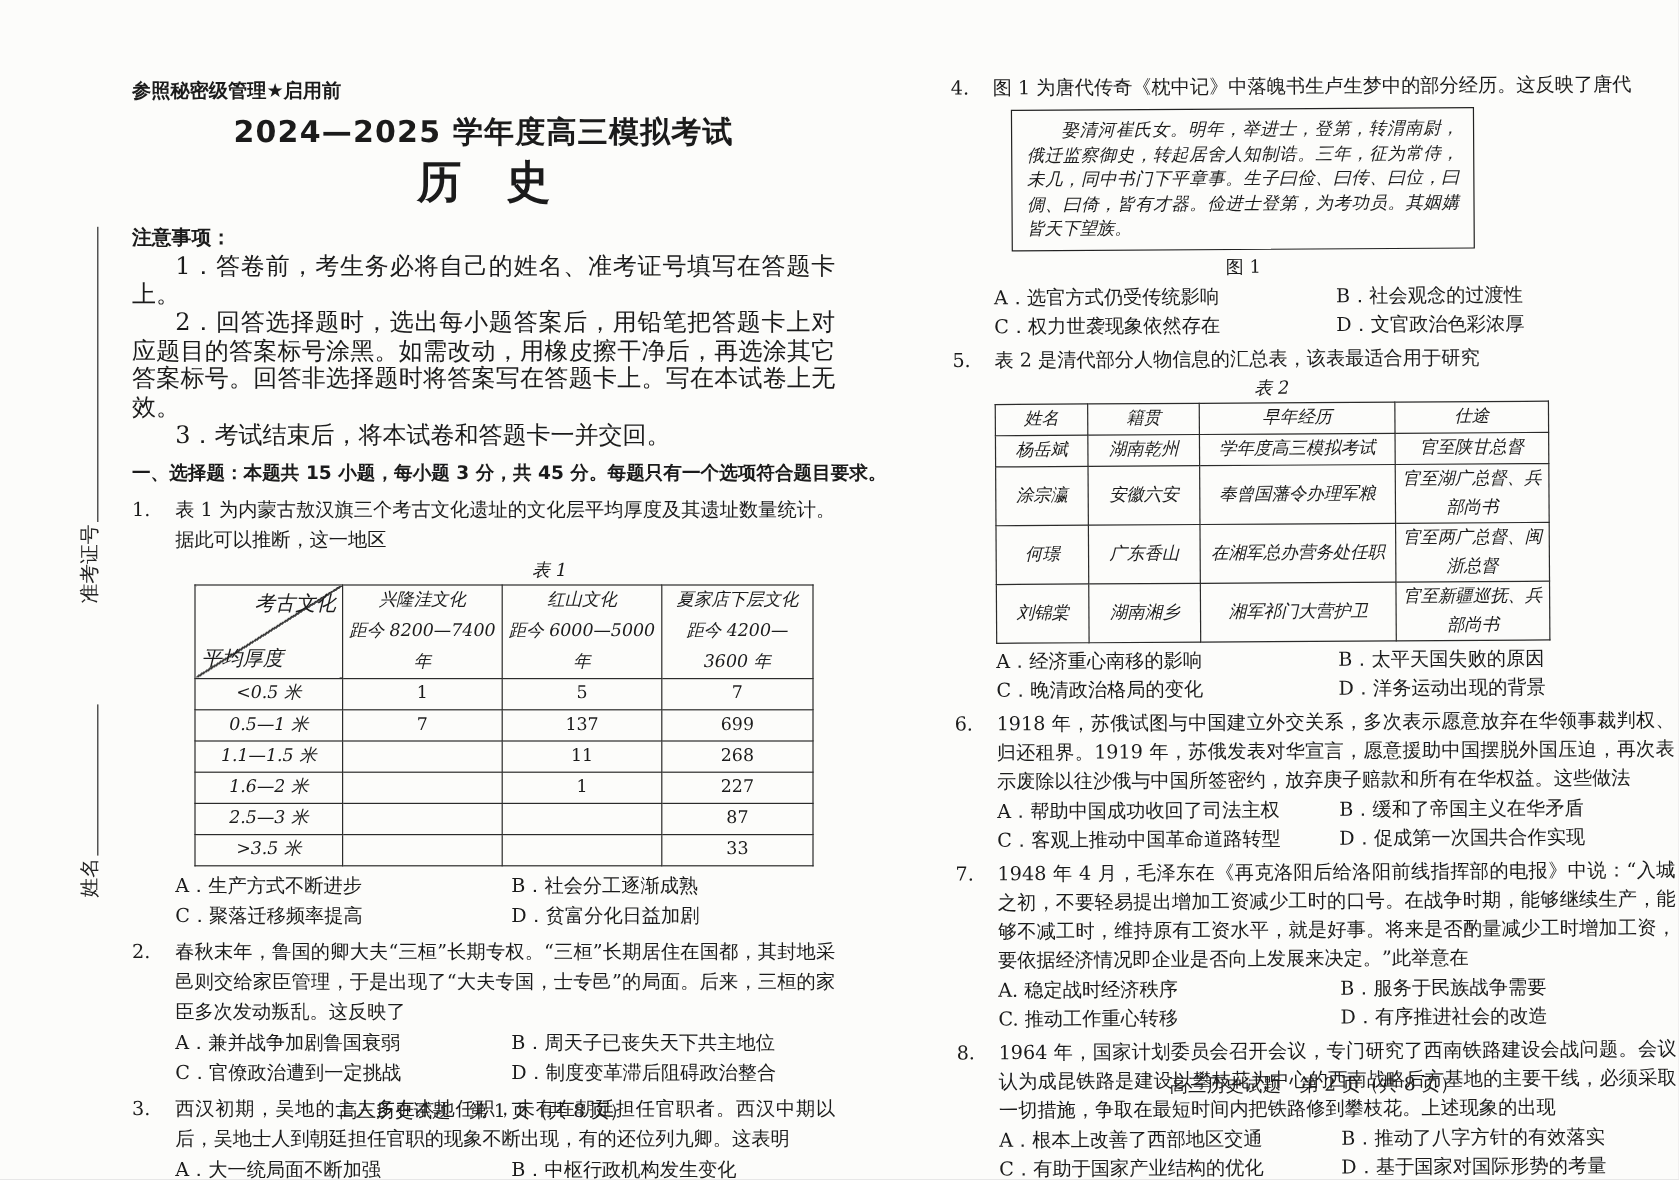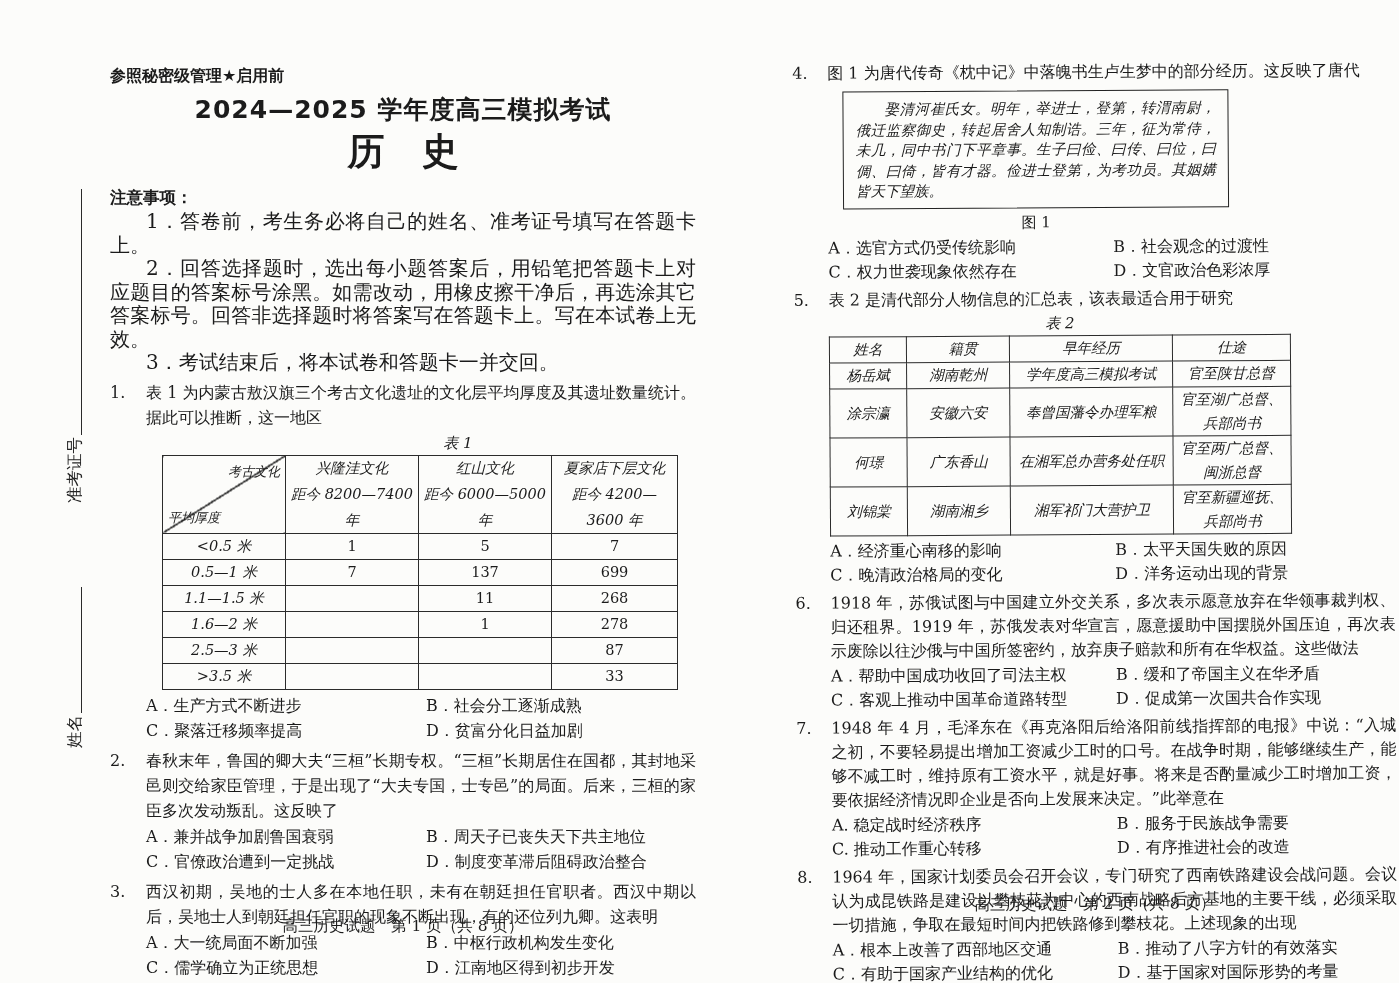--- a/index.html
+++ b/index.html
@@ -41,21 +41,21 @@
   .tbl-caption{text-align:center;font-size:15px;line-height:23px;font-style:italic;}
   table{border-collapse:collapse;}
   .t1{width:516px;font-size:14.5px;table-layout:fixed;}
   .t1 th,.t1 td{border:1.4px solid #2b2b2b;text-align:center;padding:0 2px;font-weight:normal;}
   .t1 th{font-style:italic;height:27px;}
   .t1 td{height:24px;font-style:normal;}
   .t1 td.rowlab{font-style:italic;}
   .t1 .hdr2{line-height:26px;}
   .diag{position:relative;background:
         linear-gradient(to bottom right, transparent 49.4%, #3a3a3a 49.4%, #3a3a3a 50.8%, transparent 50.8%);}
-  .diag span{position:absolute;font-size:13px;font-style:italic;}
+  .diag span{position:absolute;font-size:17px;font-style:italic;}
   .diag .dtop{top:3px;right:5px;}
   .diag .dbot{bottom:3px;left:5px;}
   
   .figbox{border:1.5px solid #222;margin:6px 0 0 15px;width:360px;padding:7px 12px 6px 12px;
           font-size:14.5px;line-height:20.5px;font-style:italic;text-indent:2em;text-align:justify;}
   .figcap{width:386px;margin-left:15px;text-align:center;font-size:15px;line-height:23px;margin-top:3px;}
   
   .t2-wrap{width:462px;margin:1px 0 3px 0;}
   .t2{width:462px;font-size:14.5px;font-style:italic;table-layout:fixed;}
   .t2 th,.t2 td{border:1.4px solid #2b2b2b;text-align:center;padding:0 2px;font-weight:normal;height:25px;}
@@ -78,20 +78,21 @@
   </div>
 
   <div class="col col-left">
     <div class="security">参照秘密级管理★启用前</div>
     <div class="exam-title">2024—2025 学年度高三模拟考试</div>
     <div class="subject">历　史</div>
     <div class="notes-heading">注意事项：</div>
     <div class="note">1．答卷前，考生务必将自己的姓名、准考证号填写在答题卡上。</div>
     <div class="note">2．回答选择题时，选出每小题答案后，用铅笔把答题卡上对应题目的答案标号涂黑。如需改动，用橡皮擦干净后，再选涂其它答案标号。回答非选择题时将答案写在答题卡上。写在本试卷上无效。</div>
     <div class="note">3．考试结束后，将本试卷和答题卡一并交回。</div>
+    <div class="section-heading">一、选择题：本题共 15 小题，每小题 3 分，共 45 分。每题只有一个选项符合题目要求。</div>
 
     <div class="q">
       <span class="qnum">1.</span>
       <div class="qbody">
         <div class="qtext">表 1 为内蒙古敖汉旗三个考古文化遗址的文化层平均厚度及其遗址数量统计。据此可以推断，这一地区</div>
         <div class="t1-wrap">
           <div class="tbl-caption">表 1</div>
           <table class="t1">
             <tbody>
                 <tr>
@@ -127,21 +128,21 @@
             <tr>
               <td class="rowlab">1.1—1.5 米</td>
               <td></td>
               <td>11</td>
               <td>268</td>
             </tr>
             <tr>
               <td class="rowlab">1.6—2 米</td>
               <td></td>
               <td>1</td>
-              <td>278</td>
+              <td>227</td>
             </tr>
             <tr>
               <td class="rowlab">2.5—3 米</td>
               <td></td>
               <td></td>
               <td>87</td>
             </tr>
             <tr>
               <td class="rowlab">&gt;3.5 米</td>
               <td></td>
@@ -207,21 +208,21 @@
     <div class="q">
       <span class="qnum">5.</span>
       <div class="qbody">
         <div class="qtext">表 2 是清代部分人物信息的汇总表，该表最适合用于研究</div>
         <div class="t2-wrap">
           <div class="tbl-caption">表 2</div>
           <table class="t2">
             <tbody>
                 <tr>
               <th style="width:72px;">姓名</th>
-              <th style="width:88px;padding-left:12px;">籍贯</th>
+              <th style="width:88px;">籍贯</th>
               <th style="width:158px;">早年经历</th>
               <th>仕途</th>
             </tr>
             <tr>
               <td>杨岳斌</td>
               <td>湖南乾州</td>
               <td>学年度高三模拟考试</td>
               <td>官至陕甘总督</td>
             </tr>
             <tr>

